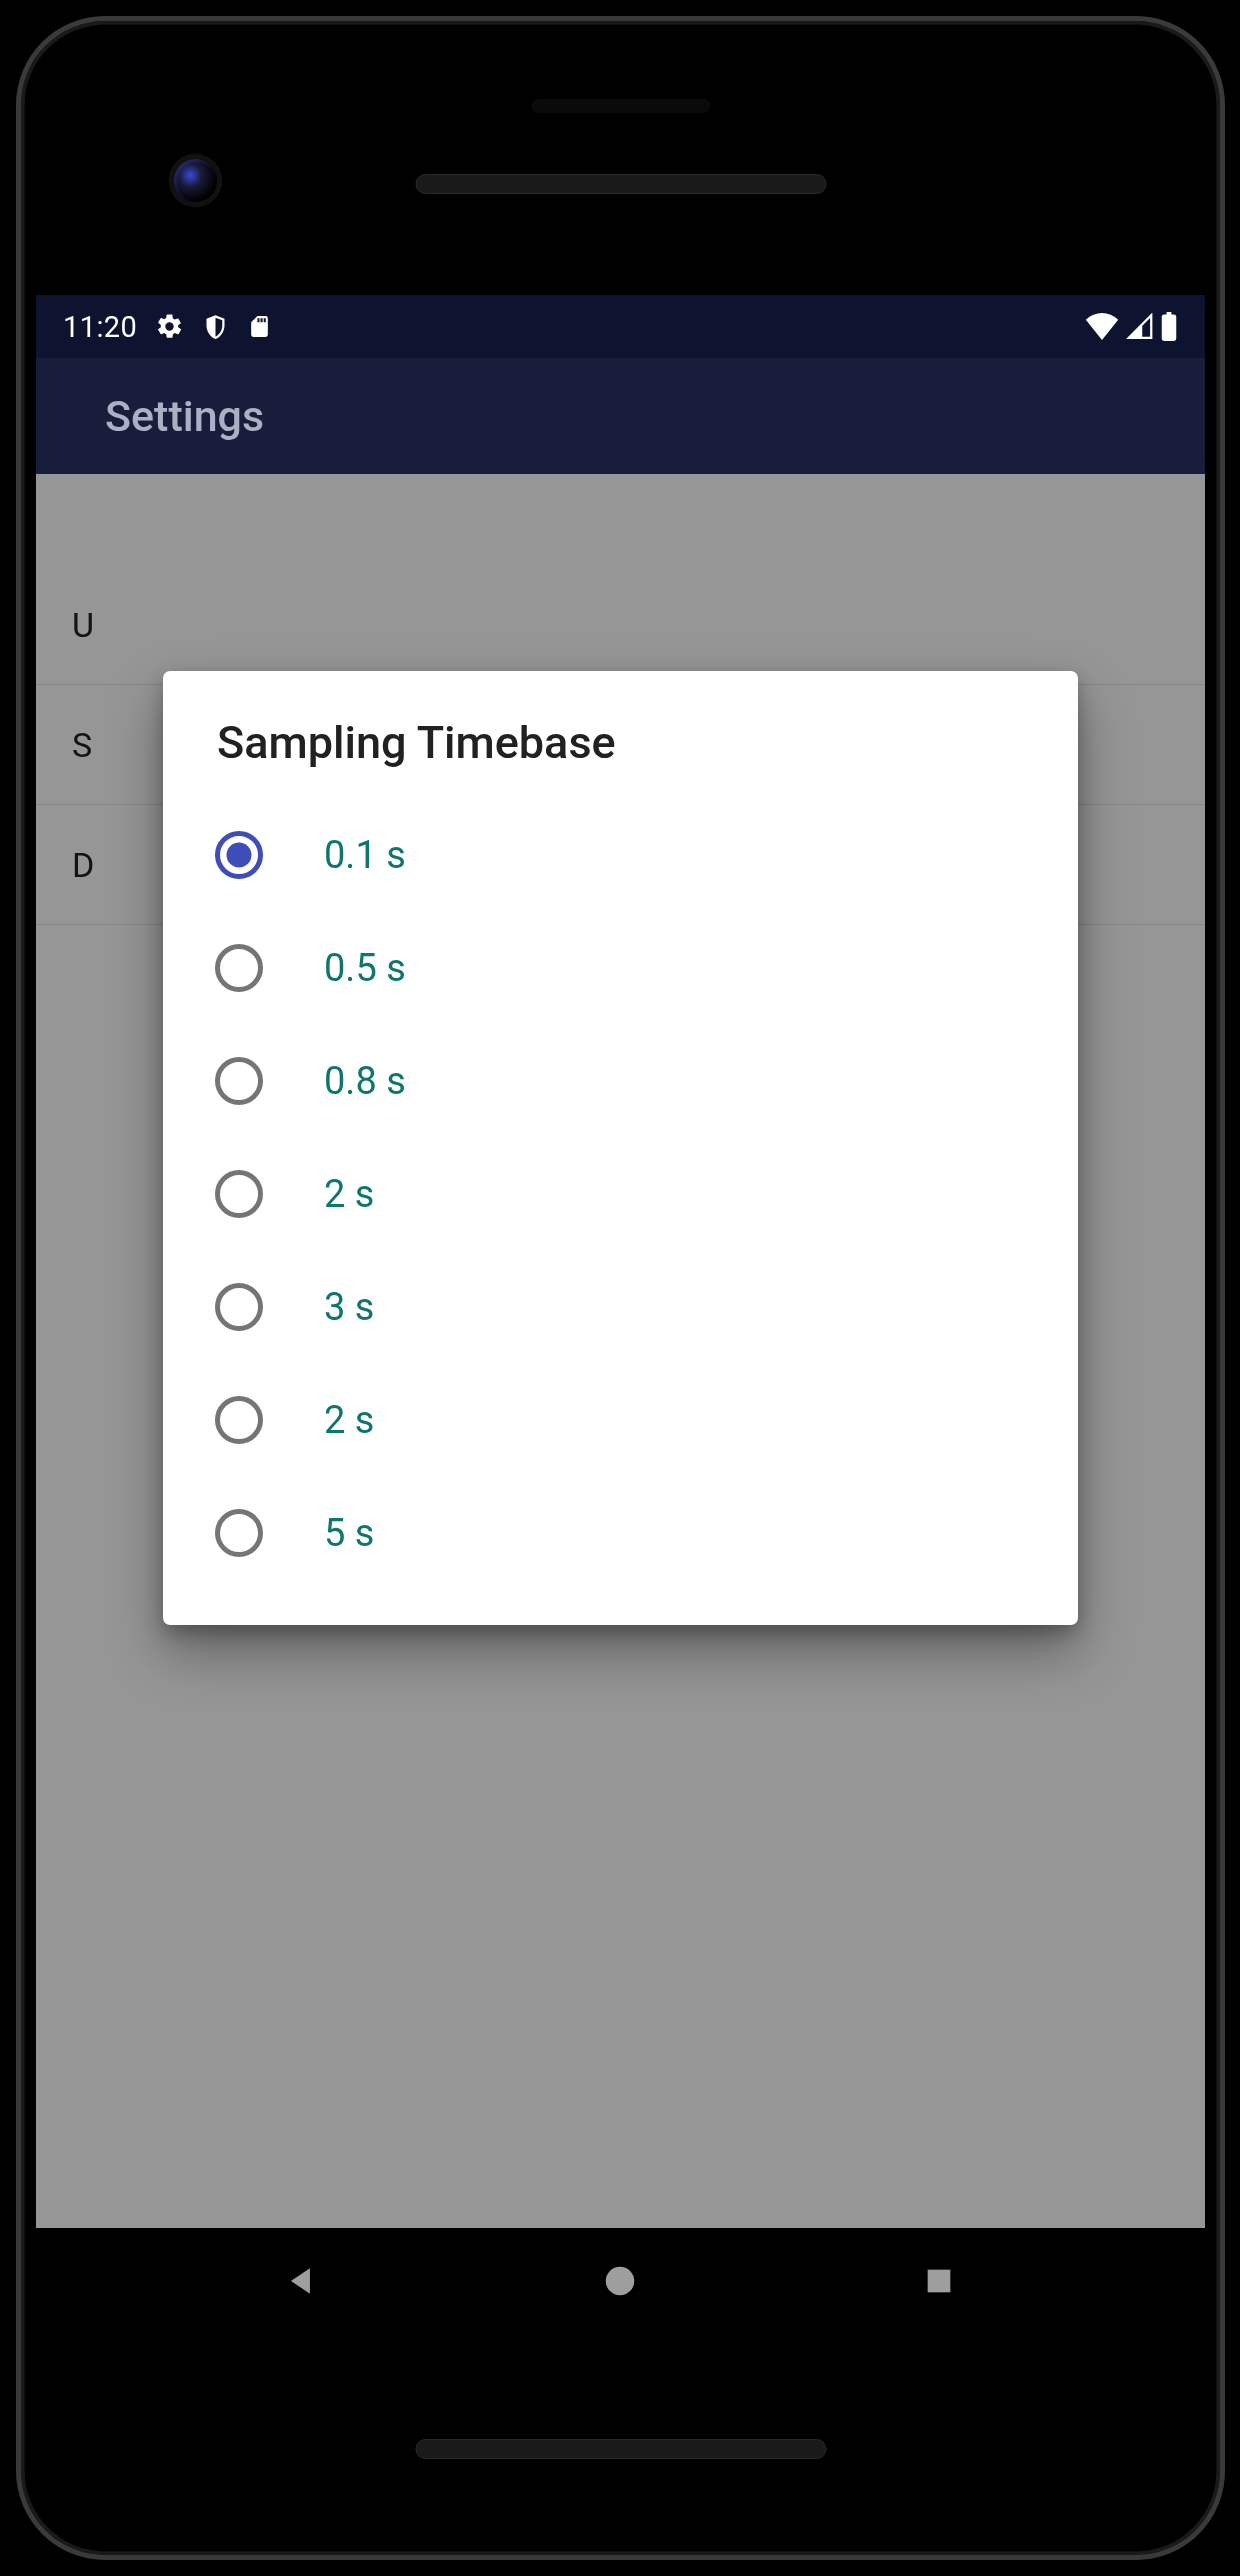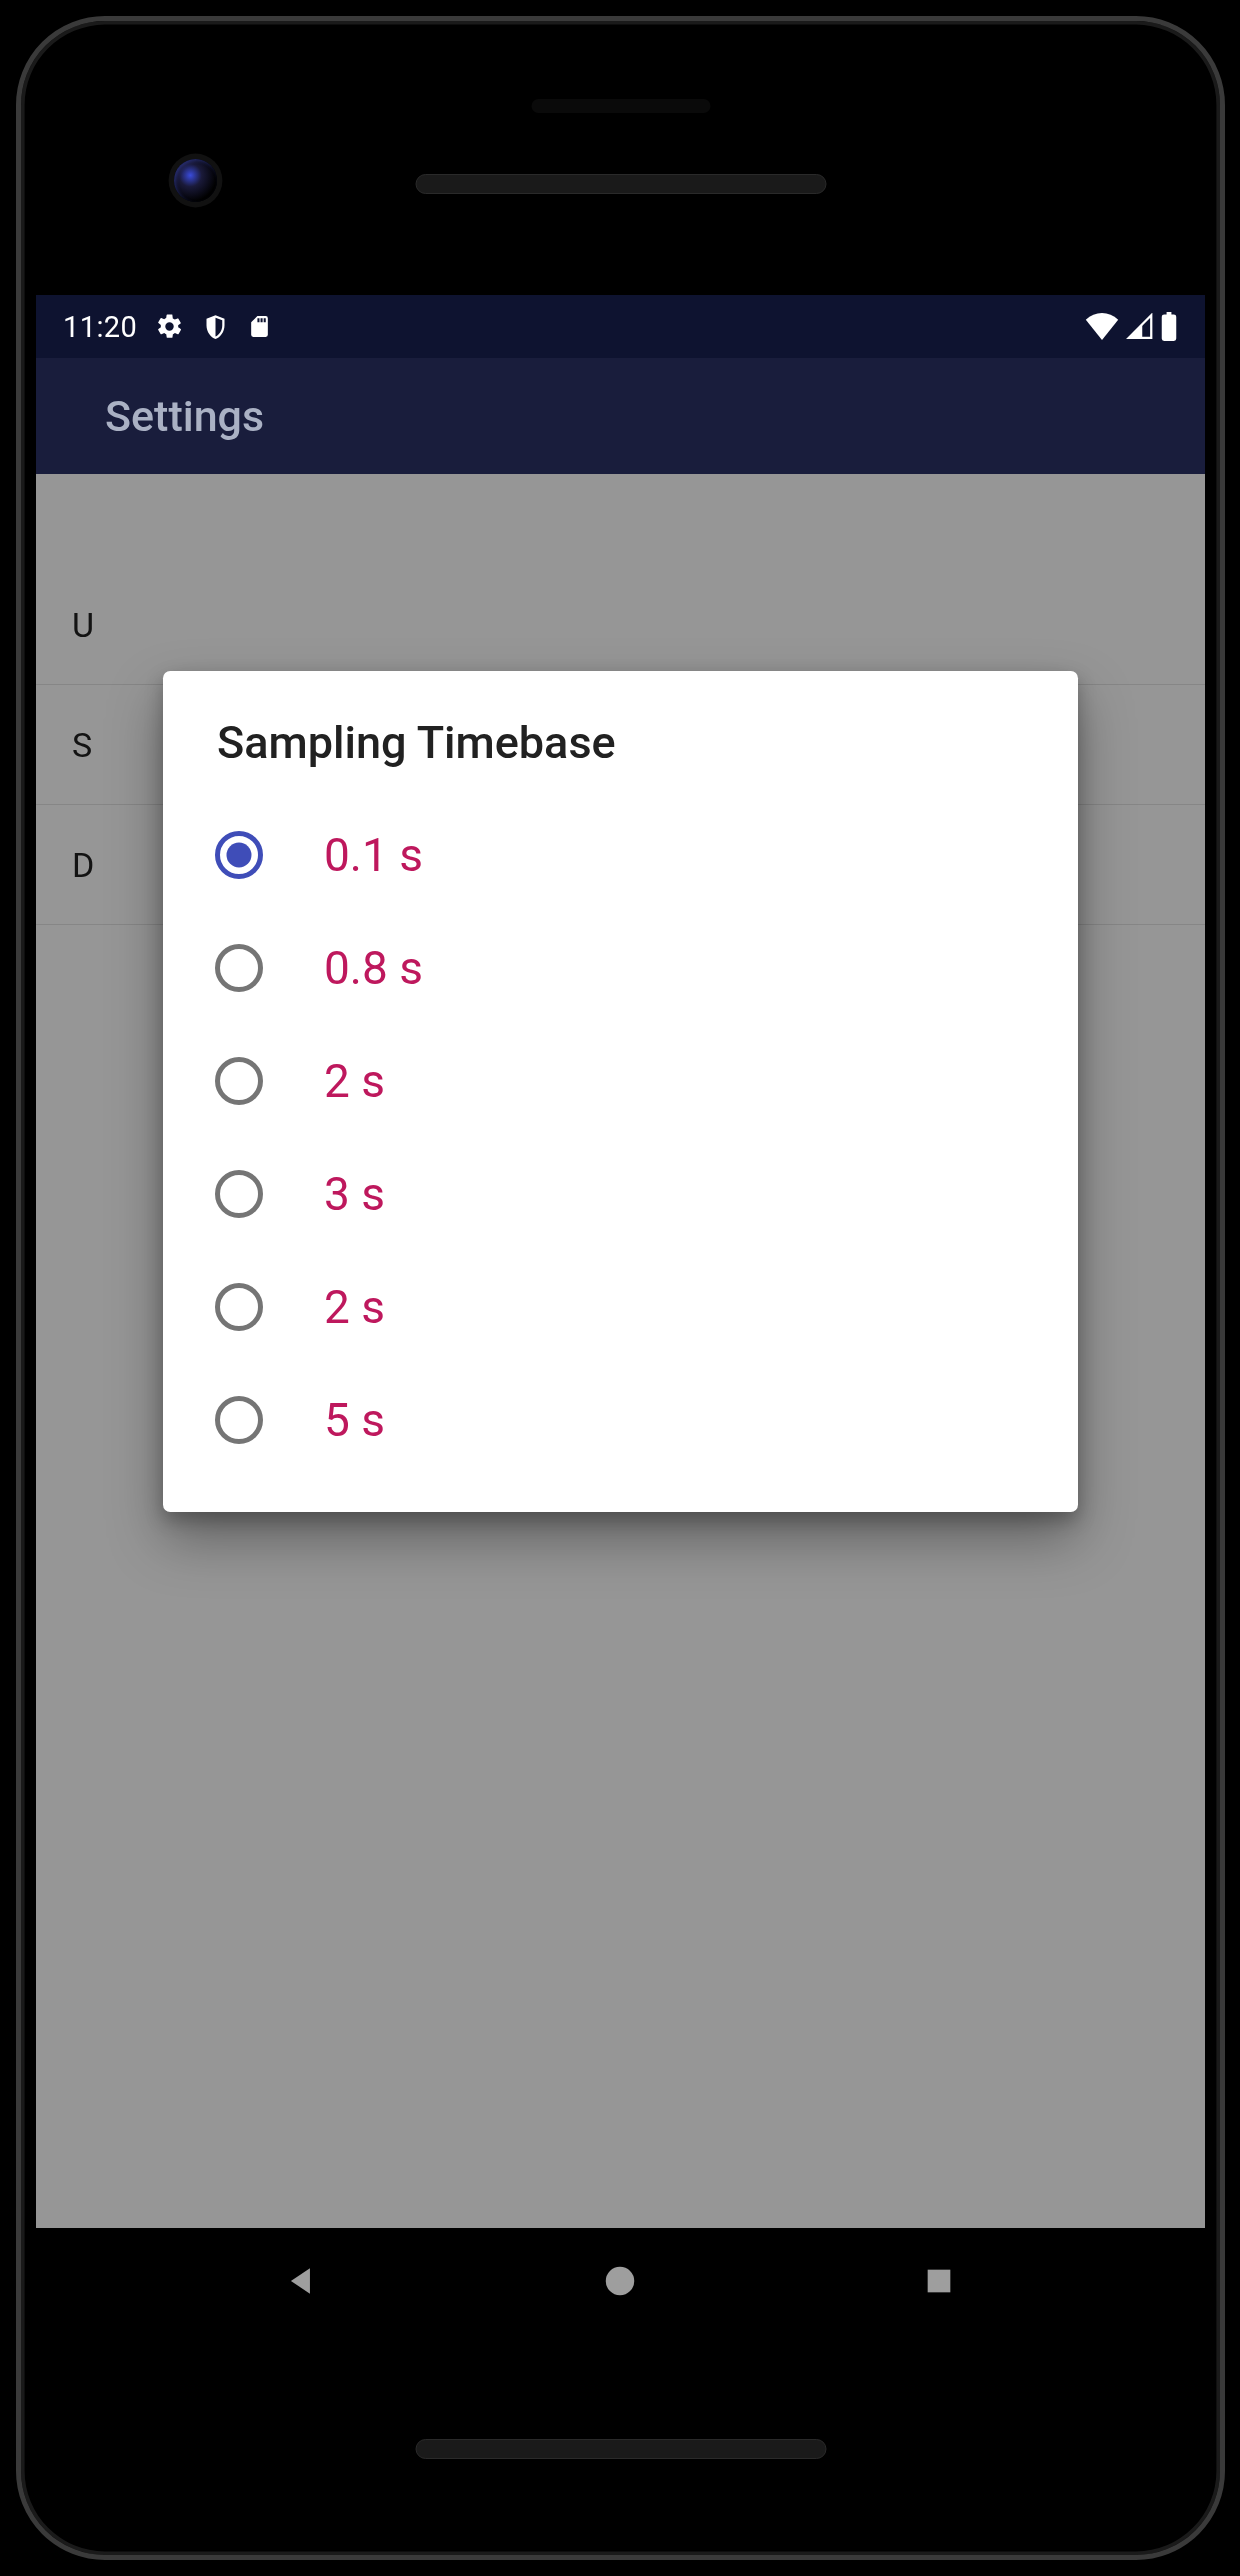--- a/index.html
+++ b/index.html
@@ -215,22 +215,22 @@
       content: '';
       position: absolute;
       top: 50%; left: 50%;
       transform: translate(-50%, -50%);
       width: 25px;
       height: 25px;
       background: #3f4db8;
       border-radius: 50%;
     }
     .radio-label {
-      font-size: 46px;
-      color: #be185d;
+      font-size: 38px;
+      color: #0f766e;
       text-align: right;
     }
   </style>
 </head>
 <body>
 
 <div class="frame">
 
   <div class="phone-top">
     <div class="notch"></div>
@@ -301,20 +301,24 @@
 
     <div class="dialog">
       <div class="dialog-title">Sampling Timebase</div>
       <div id="radio-group">
           <div class="radio-option">
             <div class="radio-circle selected"></div>
             <span class="radio-label">0.1 s</span>
           </div>
           <div class="radio-option">
             <div class="radio-circle"></div>
+            <span class="radio-label">0.5 s</span>
+          </div>
+          <div class="radio-option">
+            <div class="radio-circle"></div>
             <span class="radio-label">0.8 s</span>
           </div>
           <div class="radio-option">
             <div class="radio-circle"></div>
             <span class="radio-label">2 s</span>
           </div>
           <div class="radio-option">
             <div class="radio-circle"></div>
             <span class="radio-label">3 s</span>
           </div>

